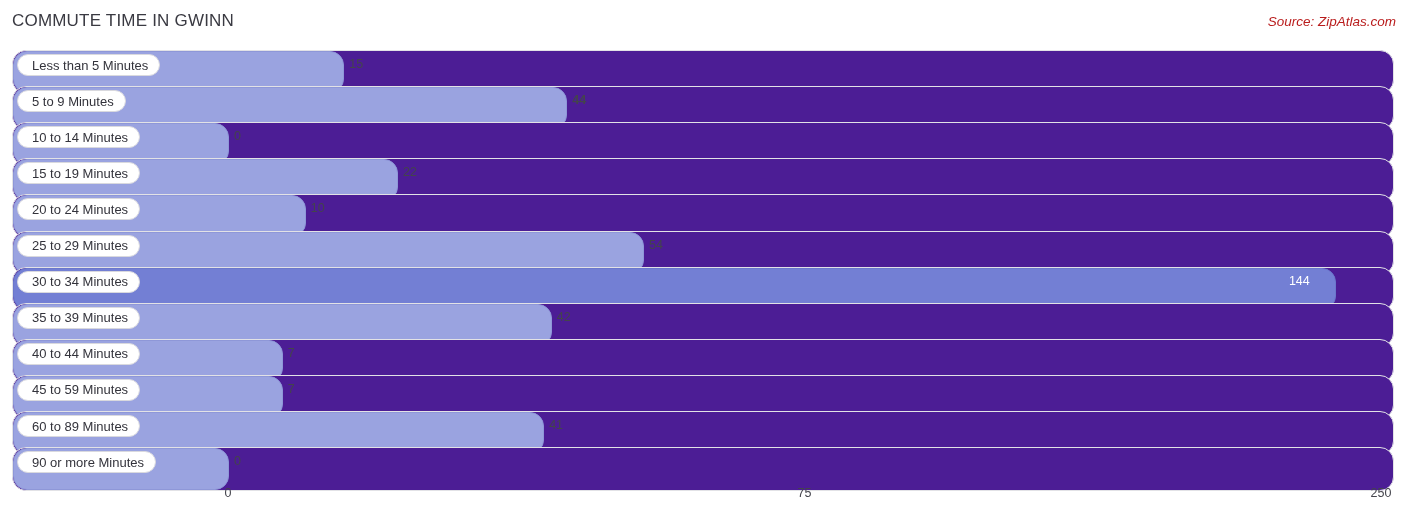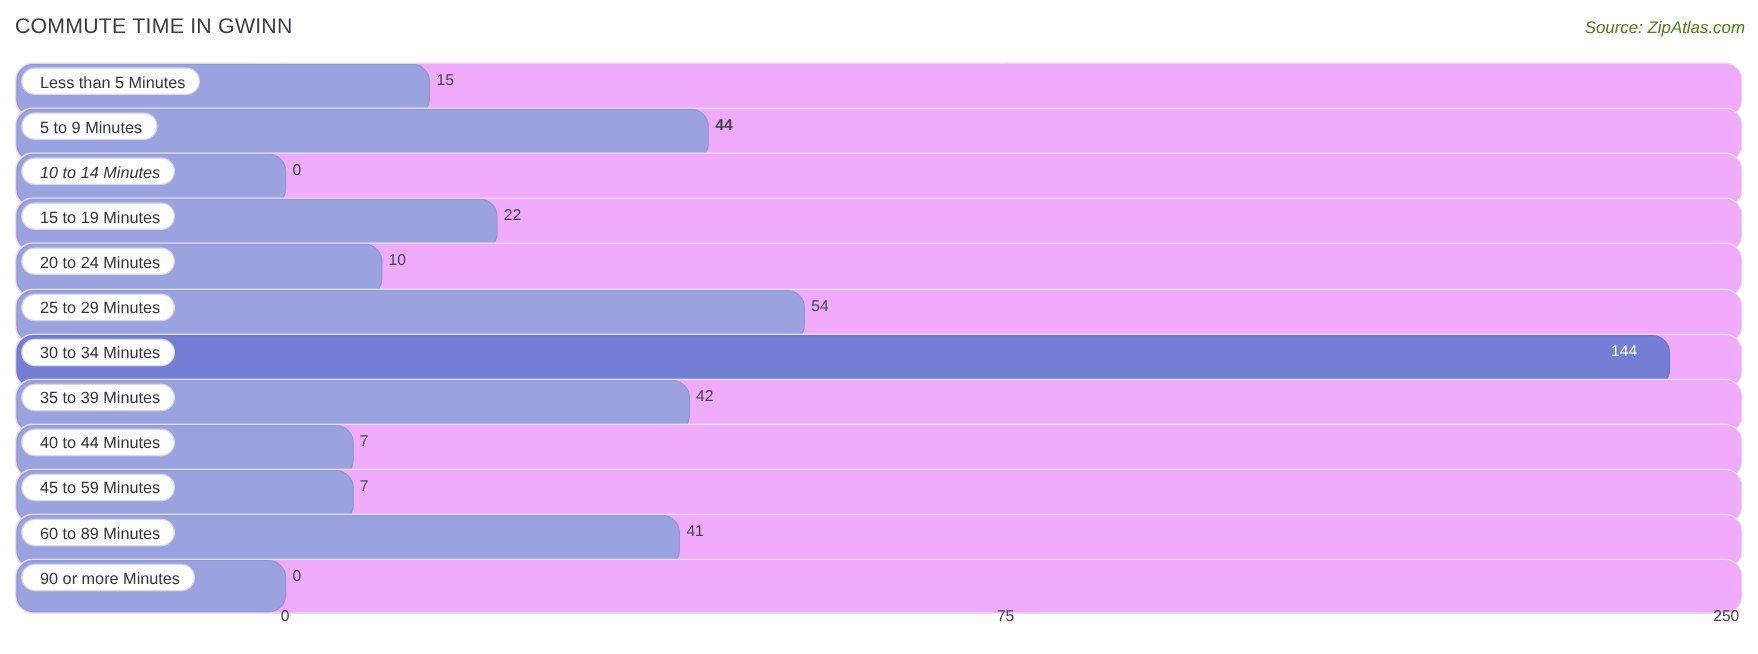--- a/index.html
+++ b/index.html
@@ -23,21 +23,21 @@
     font-size: 17px;
     color: #3a3a42;
     letter-spacing: 0.2px;
     white-space: nowrap;
   }
   #source {
     position: absolute;
     right: 10px; top: 14px;
     font-size: 13.5px;
     font-style: italic;
-    color: #4d7c0f;
+    color: #b91c1c;
     white-space: nowrap;
   }
   #plot {
     position: absolute;
     left: 12px;
     top: 50px;
     width: 1382px;
     height: 434px;
   }
   .gridline {
@@ -45,21 +45,21 @@
     top: 0;
     bottom: 0;
     width: 1px;
     background: #d8d8dd;
   }
   .row {
     position: absolute;
     left: 0;
     width: 100%;
     height: 44px;
-    background: #f0abfc;
+    background: #4c1d95;
     border: 1px solid #e2e2e6;
     border-radius: 14px;
     overflow: hidden;
   }
   .bar {
     position: absolute;
     left: 0; top: 0; bottom: 0;
     background: #9aa3e0;
     border: 1px solid #8e97d8;
     border-radius: 14px;
@@ -133,21 +133,21 @@
         </div>
       </div>
       <div class="value" style="top: 0px; left: 337.3px;">15</div>
       <div class="row" style="top: 36.1px;">
         <div class="bar" style="width: 554.213px;"></div>
         <div class="label-pill">
           <span>5 to 9 Minutes</span>
         </div>
       </div>
       <div class="value" style="top: 36.1px; left: 560.213px; font-weight: bold;">44</div>
-      <div class="row" style="top: 72.2px; font-style: italic;">
+      <div class="row" style="top: 72.2px;">
         <div class="bar" style="width: 216px;"></div>
         <div class="label-pill">
           <span>10 to 14 Minutes</span>
         </div>
       </div>
       <div class="value" style="top: 72.2px; left: 222px;">0</div>
       <div class="row" style="top: 108.3px;">
         <div class="bar" style="width: 385.107px;"></div>
         <div class="label-pill">
           <span>15 to 19 Minutes</span>

